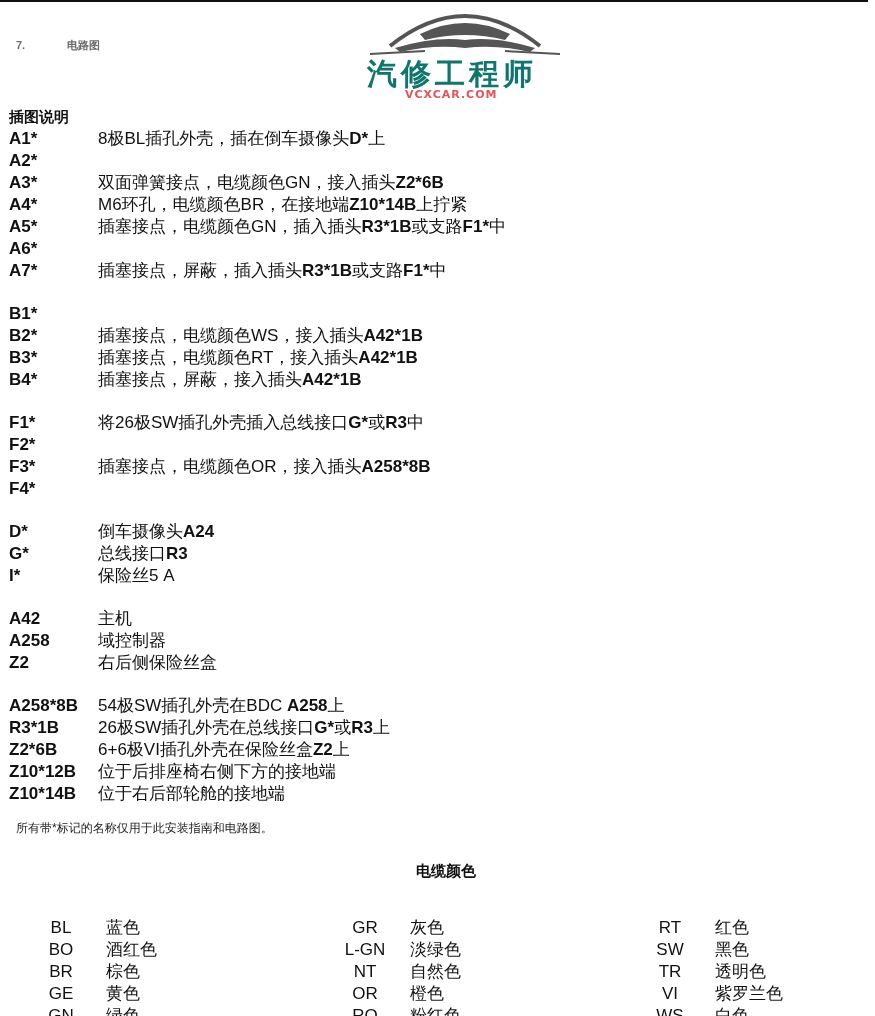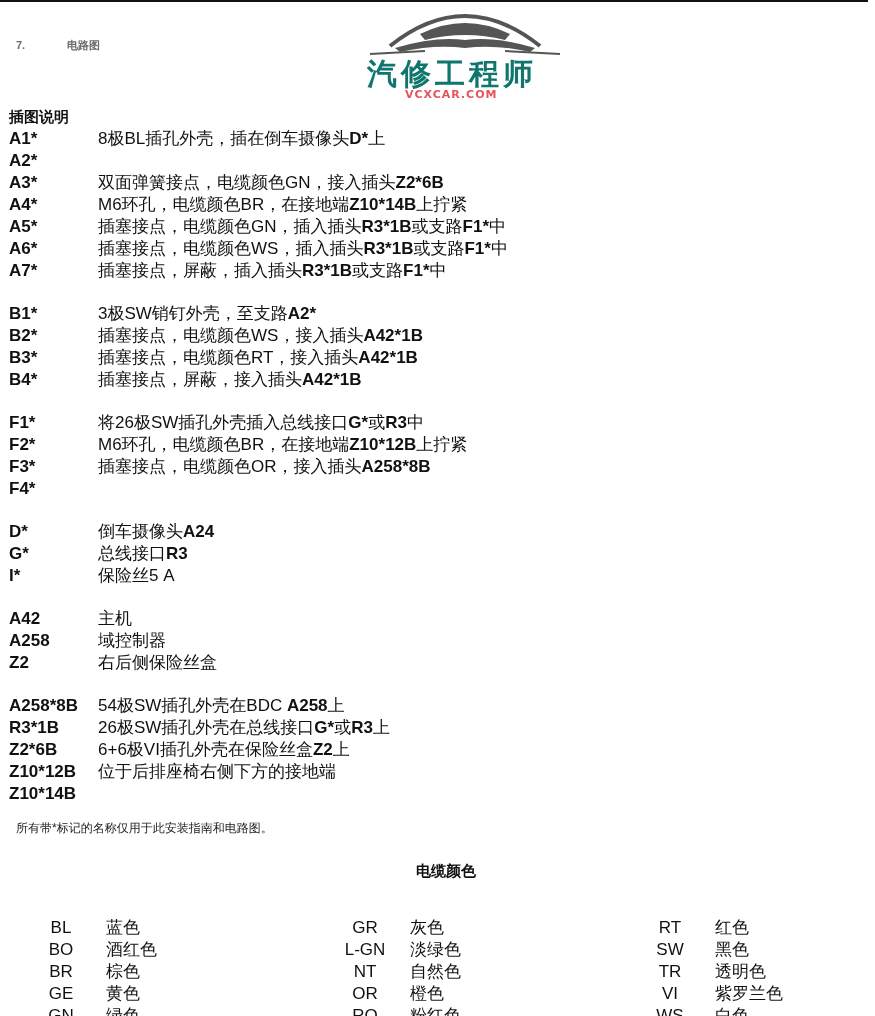--- a/index.html
+++ b/index.html
@@ -65,32 +65,30 @@
       <div class="row">
         <span class="key">A4*</span>
         <span class="val"><span>M6环孔，电缆颜色BR，在接地端</span><b>Z10*14B</b><span>上拧紧</span></span>
       </div>
       <div class="row">
         <span class="key">A5*</span>
         <span class="val"><span>插塞接点，电缆颜色GN，插入插头</span><b>R3*1B</b><span>或支路</span><b>F1*</b><span>中</span></span>
       </div>
       <div class="row">
         <span class="key">A6*</span>
-        <span class="val"><span>插塞接点，电缆颜色WS，插入插头</span><b>R3*1B</b><span>或支路</span><b>F1*</b><span>中</span></span>
       </div>
       <div class="row">
         <span class="key">A7*</span>
         <span class="val"><span>插塞接点，屏蔽，插入插头</span><b>R3*1B</b><span>或支路</span><b>F1*</b><span>中</span></span>
       </div>
     </div>
   <div style="height:21px"></div>
   <div id="groupB">
       <div class="row">
         <span class="key">B1*</span>
-        <span class="val"><span>3极SW销钉外壳，至支路</span><b>A2*</b><span></span></span>
       </div>
       <div class="row">
         <span class="key">B2*</span>
         <span class="val"><span>插塞接点，电缆颜色WS，接入插头</span><b>A42*1B</b><span></span></span>
       </div>
       <div class="row">
         <span class="key">B3*</span>
         <span class="val"><span>插塞接点，电缆颜色RT，接入插头</span><b>A42*1B</b><span></span></span>
       </div>
       <div class="row">
@@ -99,21 +97,20 @@
       </div>
     </div>
   <div style="height:21px"></div>
   <div id="groupF">
       <div class="row">
         <span class="key">F1*</span>
         <span class="val"><span>将26极SW插孔外壳插入总线接口</span><b>G*</b><span>或</span><b>R3</b><span>中</span></span>
       </div>
       <div class="row">
         <span class="key">F2*</span>
-        <span class="val"><span>M6环孔，电缆颜色BR，在接地端</span><b>Z10*12B</b><span>上拧紧</span></span>
       </div>
       <div class="row">
         <span class="key">F3*</span>
         <span class="val"><span>插塞接点，电缆颜色OR，接入插头</span><b>A258*8B</b><span></span></span>
       </div>
       <div class="row">
         <span class="key">F4*</span>
       </div>
     </div>
   <div style="height:21px"></div>
@@ -159,20 +156,21 @@
       <div class="row">
         <span class="key">Z2*6B</span>
         <span class="val"><span>6+6极VI插孔外壳在保险丝盒</span><b>Z2</b><span>上</span></span>
       </div>
       <div class="row">
         <span class="key">Z10*12B</span>
         <span class="val"><span>位于后排座椅右侧下方的接地端</span><b></b><span></span></span>
       </div>
       <div class="row">
         <span class="key">Z10*14B</span>
+        <span class="val"><span>位于右后部轮舱的接地端</span><b></b><span></span></span>
       </div>
     </div>
 </div>
 
 <div class="note">所有带*标记的名称仅用于此安装指南和电路图。</div>
 
 <div class="colors">
   <div class="subhead">电缆颜色</div>
   <div class="ctable">
     <div class="ccol" id="ccol0" style="left:0px">

